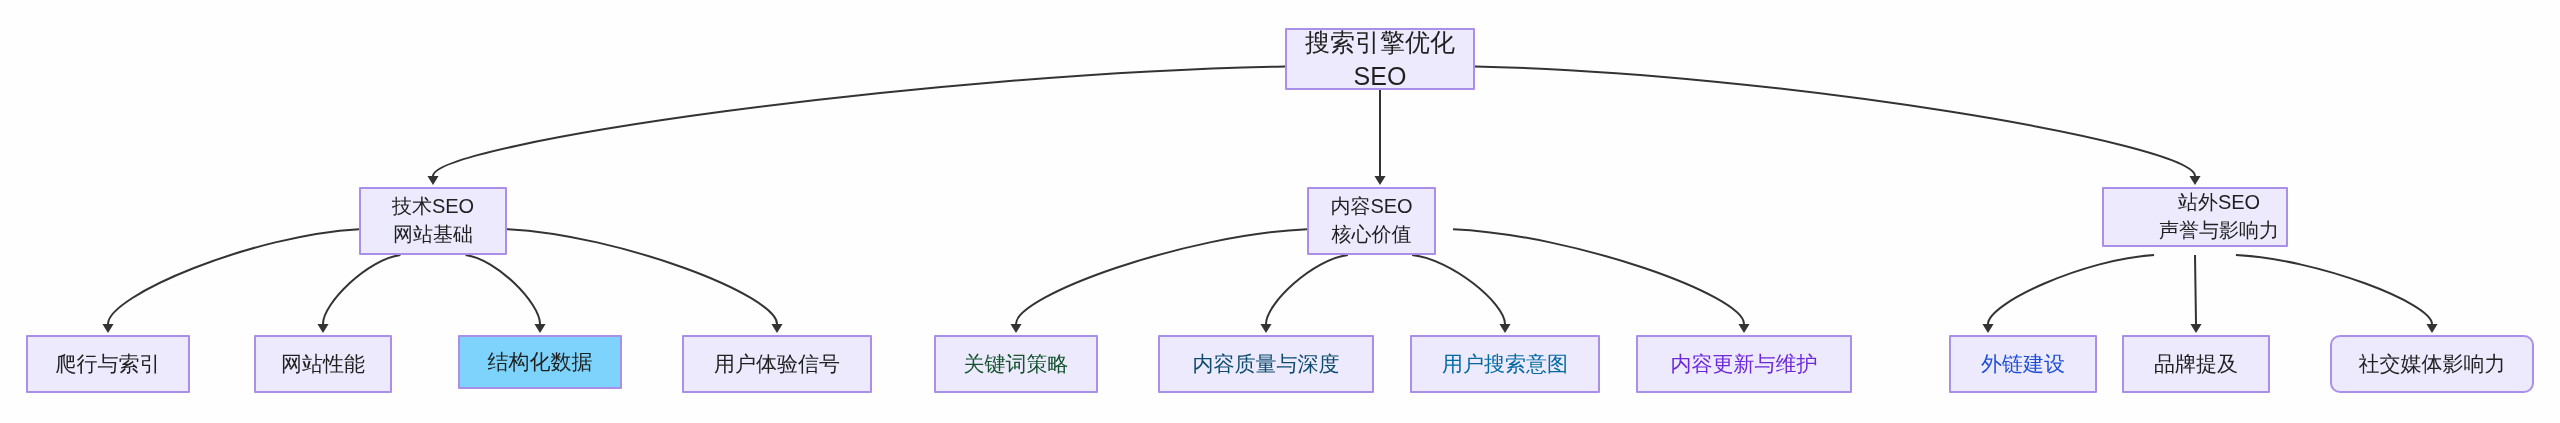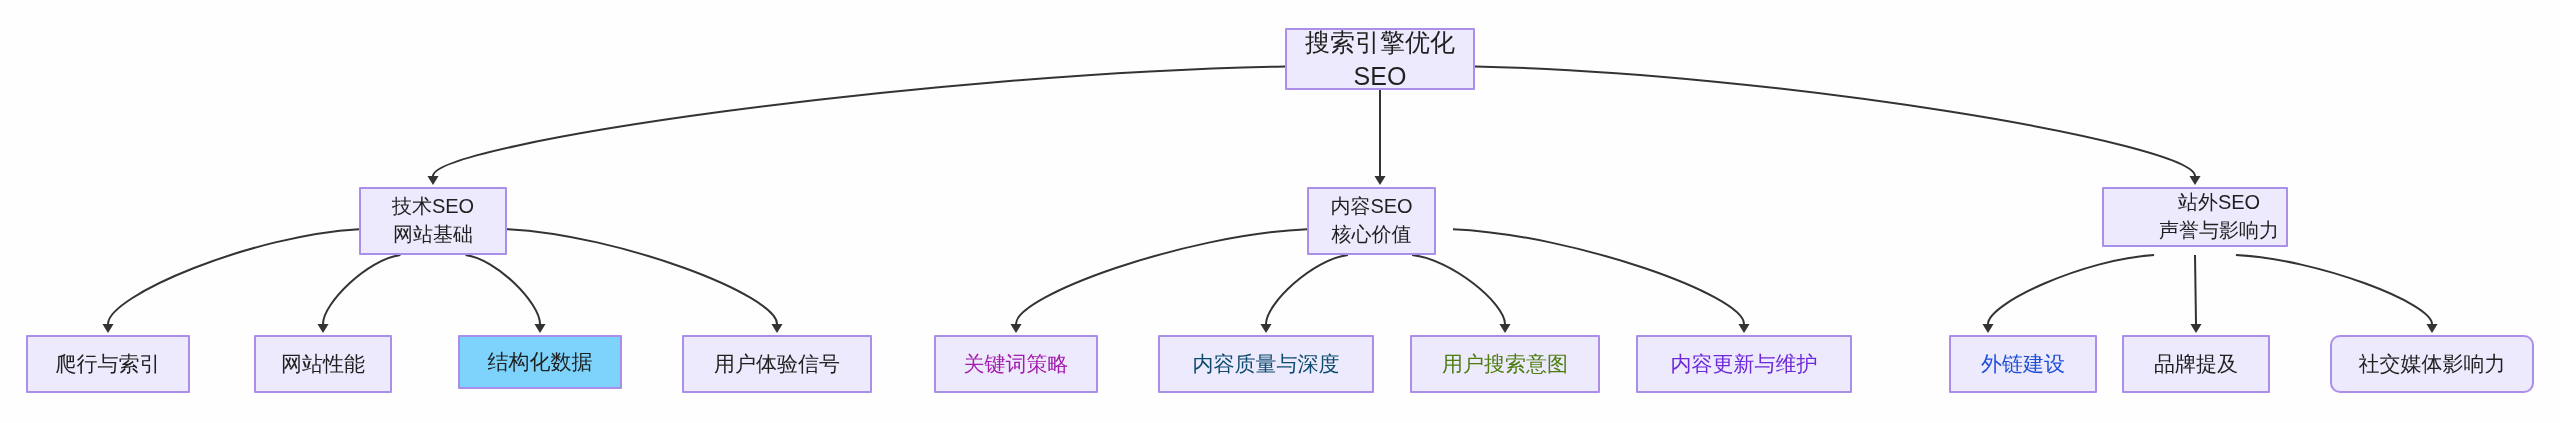--- a/index.html
+++ b/index.html
@@ -127,27 +127,27 @@
       </div>
       <div class="node node-leaf" style="left: 254px; top: 335px; width: 138px; height: 58px; background: rgb(236, 234, 252); border-color: rgb(169, 143, 232); color: rgb(31, 32, 32);">
         <span class="node-line">网站性能</span>
       </div>
       <div class="node node-leaf" style="left: 458px; top: 335px; width: 164px; height: 54px; background: #7dd3fc; border-color: rgb(169, 143, 232); color: rgb(31, 32, 32);">
         <span class="node-line">结构化数据</span>
       </div>
       <div class="node node-leaf" style="left: 682px; top: 335px; width: 190px; height: 58px; background: rgb(236, 234, 252); border-color: rgb(169, 143, 232); color: rgb(31, 32, 32);">
         <span class="node-line">用户体验信号</span>
       </div>
-      <div class="node node-leaf" style="left: 934px; top: 335px; width: 164px; height: 58px; background: rgb(236, 234, 252); border-color: rgb(169, 143, 232); color: #a21caf;">
+      <div class="node node-leaf" style="left: 934px; top: 335px; width: 164px; height: 58px; background: rgb(236, 234, 252); border-color: rgb(169, 143, 232); color: #14532d;">
         <span class="node-line">关键词策略</span>
       </div>
       <div class="node node-leaf" style="left: 1158px; top: 335px; width: 216px; height: 58px; background: rgb(236, 234, 252); border-color: rgb(169, 143, 232); color: #0c4a6e;">
         <span class="node-line">内容质量与深度</span>
       </div>
-      <div class="node node-leaf" style="left: 1410px; top: 335px; width: 190px; height: 58px; background: rgb(236, 234, 252); border-color: rgb(169, 143, 232); color: #4d7c0f;">
+      <div class="node node-leaf" style="left: 1410px; top: 335px; width: 190px; height: 58px; background: rgb(236, 234, 252); border-color: rgb(169, 143, 232); color: #0369a1;">
         <span class="node-line">用户搜索意图</span>
       </div>
       <div class="node node-leaf" style="left: 1636px; top: 335px; width: 216px; height: 58px; background: rgb(236, 234, 252); border-color: rgb(169, 143, 232); color: #6d28d9;">
         <span class="node-line">内容更新与维护</span>
       </div>
       <div class="node node-leaf" style="left: 1914px; top: 335px; width: 148px; height: 58px; background: rgb(236, 234, 252); border-color: rgb(169, 143, 232); color: #1d4ed8; margin-left: 35px;">
         <span class="node-line">外链建设</span>
       </div>
       <div class="node node-leaf" style="left: 2122px; top: 335px; width: 148px; height: 58px; background: rgb(236, 234, 252); border-color: rgb(169, 143, 232); color: rgb(31, 32, 32);">
         <span class="node-line">品牌提及</span>

